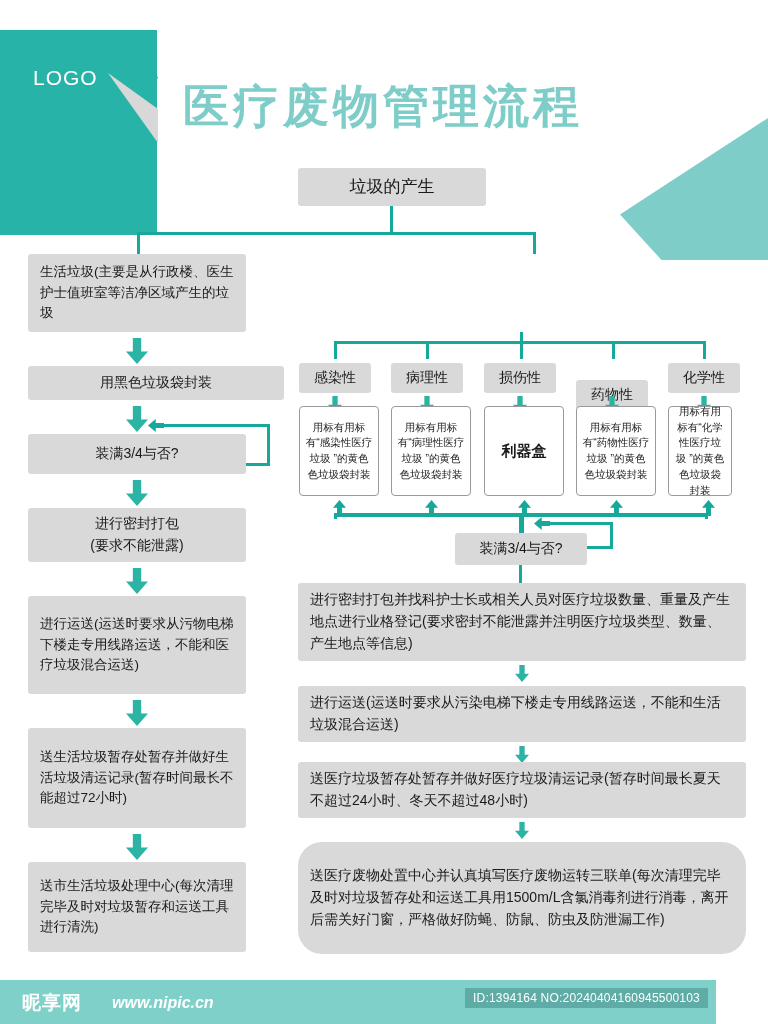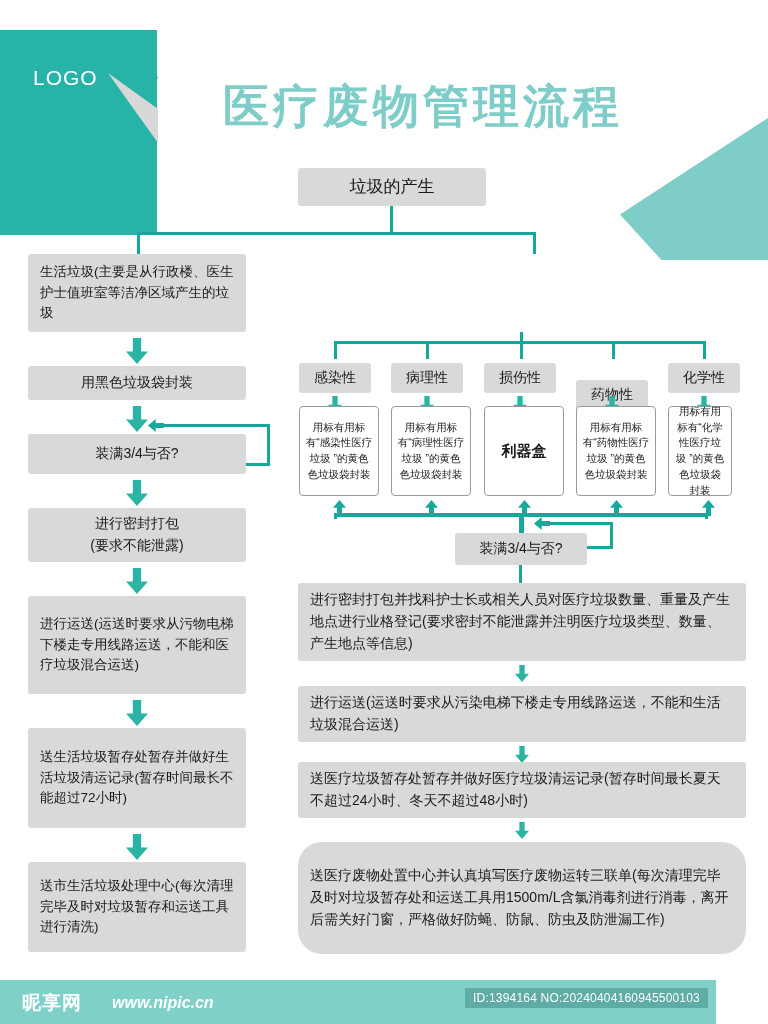--- a/index.html
+++ b/index.html
@@ -48,21 +48,20 @@
   }
 
   .main-title {
     position: absolute; left: 183px; top: 83px;
     font-size: 46px;
     font-weight: bold;
     color: #7ecdc8;
     letter-spacing: 4px;
     line-height: 1;
     font-family: "DejaVu Sans", "Liberation Sans", sans-serif;
-    margin-left: 40px;
   }
 
   
   .fbox {
     position: absolute;
     background: #d9d9d9;
     border-radius: 3px;
     color: #1a1a1a;
     display: flex;
     align-items: center;
@@ -148,21 +147,21 @@
 
   <div class="vline" style="left:390px; top:206px; height:28px;"></div>
   <div class="hline" style="left:137px; top:232px; width:398px;"></div>
   <div class="vline" style="left:137px; top:232px; height:22px;"></div>
   <div class="vline" style="left:533px; top:232px; height:22px;"></div>
 
   <div class="fbox" style="left:28px; top:254px; width:218px; height:78px; font-size:13.5px;">生活垃圾(主要是从行政楼、医生护士值班室等洁净区域产生的垃圾</div>
 
   <div class="arrow-down" style="left:126px; top:338px;"></div>
 
-  <div class="fbox center" style="left:28px; top:366px; width:218px; height:34px; font-size:14px;">用黑色垃圾袋封装</div>
+  <div class="fbox center" style="left:28px; top:366px; width:256px; height:34px; font-size:14px;">用黑色垃圾袋封装</div>
 
   <div class="arrow-down" style="left:126px; top:406px;"></div>
 
   <div class="vline" style="left:267px; top:424px; height:42px;"></div>
   <div class="hline" style="left:160px; top:424px; width:110px;"></div>
   <div class="hline" style="left:246px; top:463px; width:24px;"></div>
   <div class="arrow-left" style="left:148px; top:419px;"></div>
 
   <div class="fbox center" style="left:28px; top:434px; width:218px; height:40px; font-size:14px;">装满3/4与否?</div>
 

